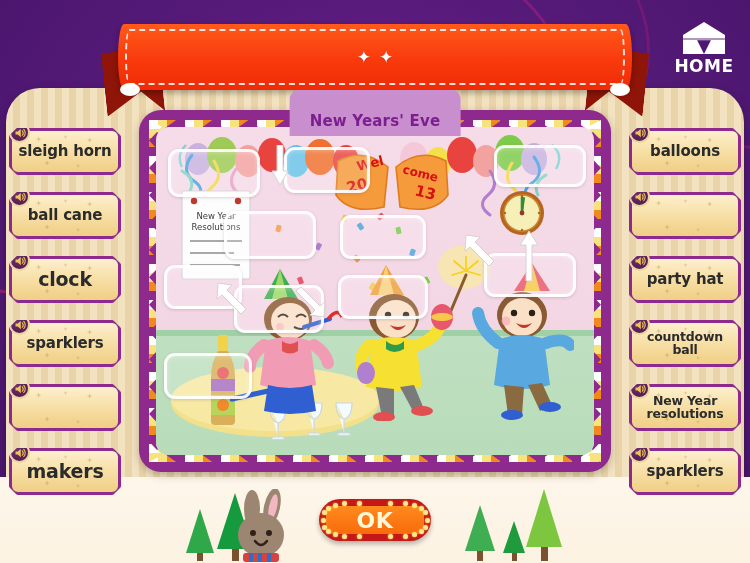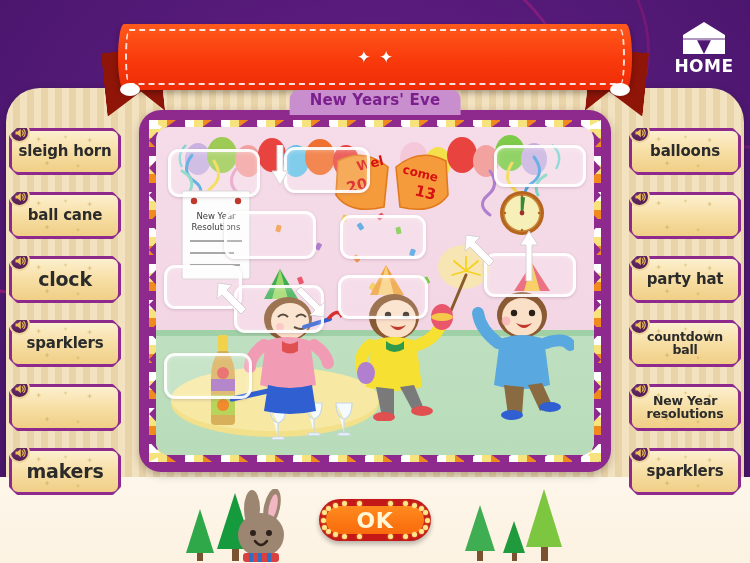--- a/index.html
+++ b/index.html
@@ -85,21 +85,21 @@
   }
   .tent-icon { width: 58px; height: 34px; display: block; }
   .home-label {
     color: #fff; font-size: 17px; font-weight: bold; letter-spacing: .5px;
     margin-top: 1px;
   }
 
   
   .title-tab {
     position: absolute; left: 50%; transform: translateX(-50%);
-    top: 90px; min-width: 155px; padding: 0 20px 6px;
+    top: 90px; min-width: 155px; padding: 21px 20px 6px;
     background: #c98ecd;
     border-radius: 9px 9px 0 0;
     text-align: center; z-index: 6;
   }
   .title-text {
     color: #7b1f8e; font-size: 15px; font-weight: bold; letter-spacing: .2px;
   }
 
   
   .pic-frame {
@@ -188,21 +188,21 @@
     position: absolute; left: 50%; transform: translateX(-50%);
     bottom: 22px; width: 112px; height: 42px;
     border-radius: 21px;
     background: #c41818;
     display: flex; align-items: center; justify-content: center;
     box-shadow: 0 3px 5px rgba(0,0,0,.28);
     cursor: pointer; z-index: 9;
   }
   .ok-inner {
     position: absolute; inset: 7px;
-    border-radius: 14px;
+    border-radius: 6px;
     background: linear-gradient(180deg, #ff8a1e 0%, #f96a0c 100%);
     display: flex; align-items: center; justify-content: center;
   }
   .ok-label { color: #fff7d6; font-size: 22px; font-weight: bold; letter-spacing: .6px; }
   .bulb {
     position: absolute; width: 5px; height: 5px; border-radius: 50%;
     background: #ffe88a; box-shadow: 0 0 2px rgba(255,220,100,.9);
   }
 
   

